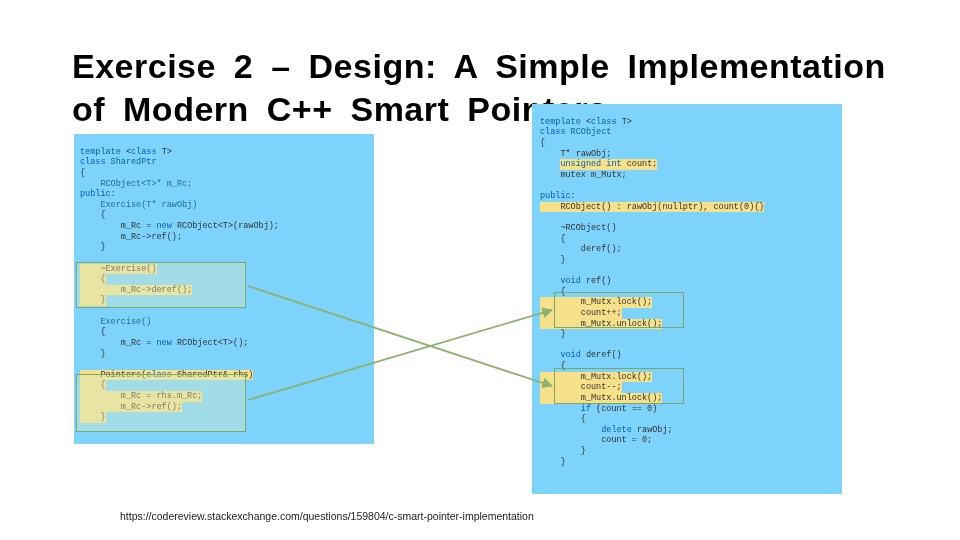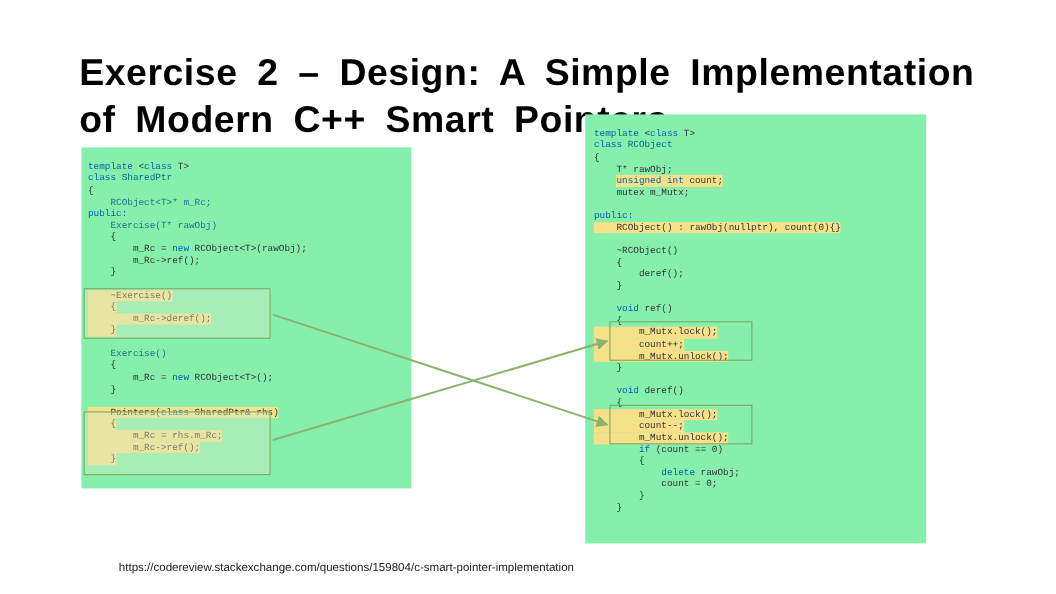--- a/index.html
+++ b/index.html
@@ -20,21 +20,21 @@
     font-size: 34px;
     font-weight: 600;
     line-height: 1.25;
     letter-spacing: 0.5px;
     color: #000;
     word-spacing: 8px;
     margin-top: 21px;
   }
   .code {
     position: absolute;
-    background: #86efac;
+    background: #7dd3fc;
     font-family: Consolas, "Courier New", monospace;
     font-size: 8.5px;
     line-height: 1.25;
     white-space: pre;
     color: #333;
   }
   .code-left {
     left: 74px;
     top: 134px;
     width: 300px;
@@ -58,21 +58,21 @@
     pointer-events: none;
   }
   .arrow-layer {
     position: absolute;
     left: 0; top: 0;
     width: 960px; height: 540px;
     pointer-events: none;
   }
   .footer {
     position: absolute;
-    left: 96px;
+    left: 108px;
     bottom: 18px;
     font-size: 10.5px;
     color: #222;
     font-family: Arial, sans-serif;
     padding-left: 12px;
   }
 </style>
 </head>
 <body>
 

